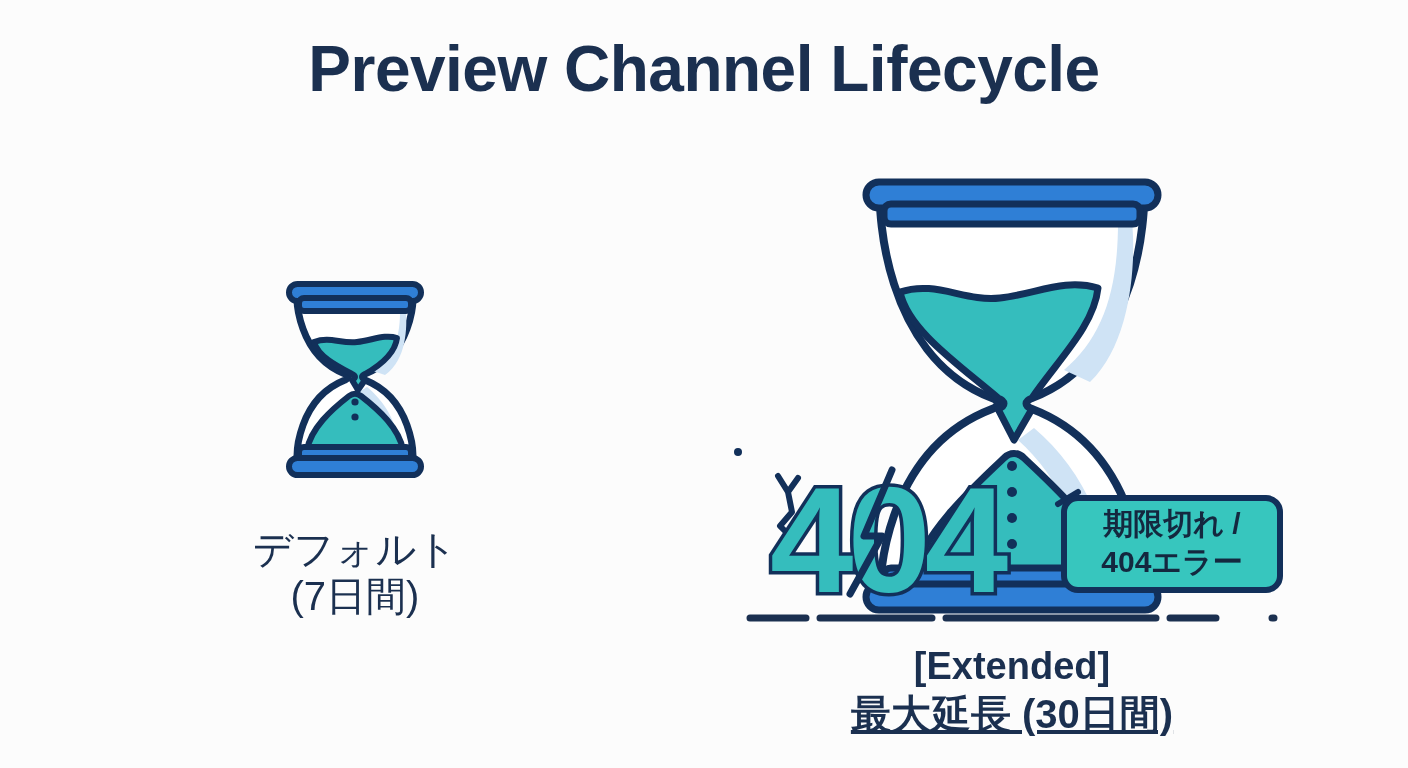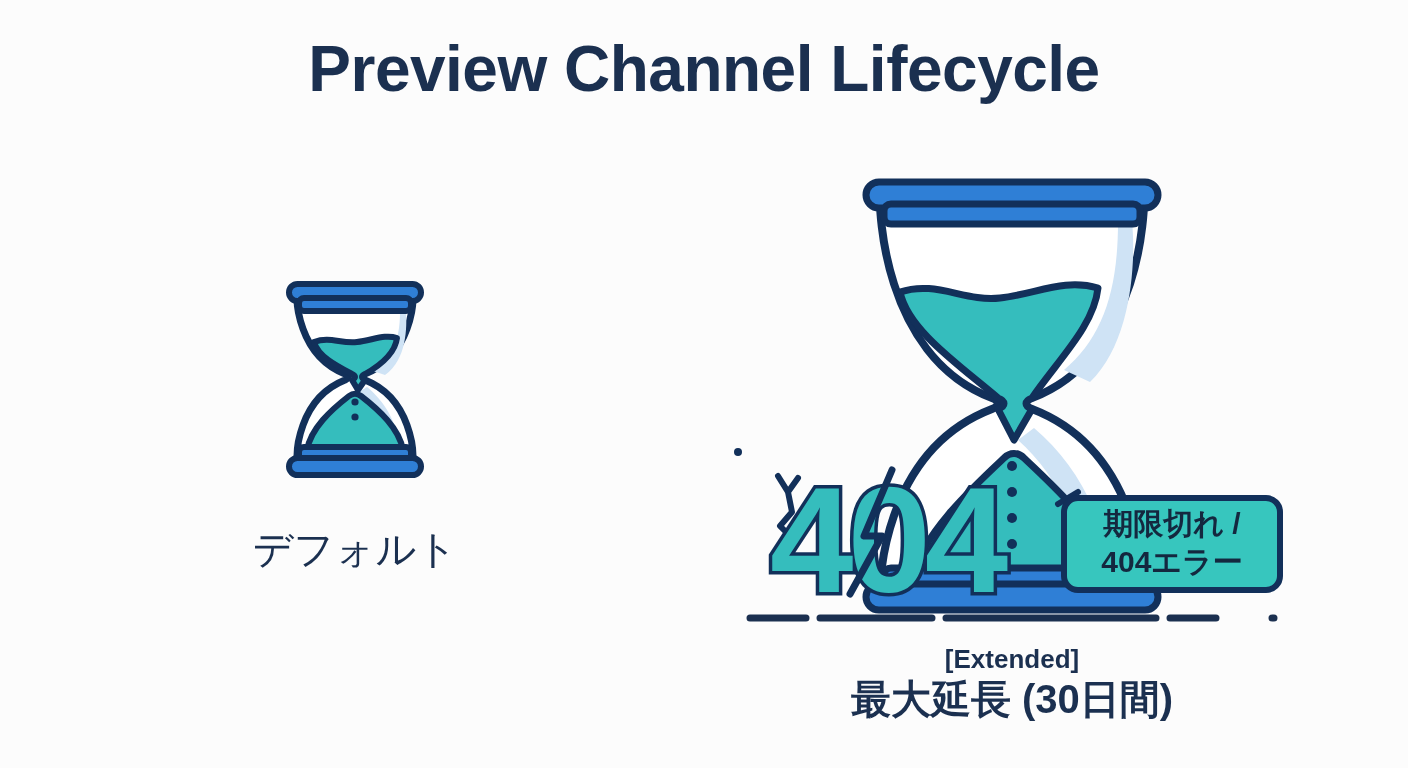--- a/index.html
+++ b/index.html
@@ -71,22 +71,22 @@
     height: 490px;
   }
   #right-label {
     margin-top: 14px;
     font-size: 40px;
     font-weight: bold;
     color: #1b3050;
     line-height: 1.2;
     width: 560px;
   }
-  #right-label .l1 { display: block; font-size: 26px; }
-  #right-label .l2 { display: block; }
+  #right-label .l1 { display: block; font-size: 38px; }
+  #right-label .l2 { display: block; text-decoration: underline; }
 
   svg { display: block; overflow: visible; }
 </style>
 </head>
 <body style="background: rgb(252, 252, 252);">
 
 <div id="stage">
 
   <div id="title">Preview Channel Lifecycle</div>
 
@@ -127,20 +127,21 @@
         <rect x="104" y="34" width="132" height="17" rx="8.5" fill="#2f7fd6" stroke="#12305a" stroke-width="6"></rect>
         <rect x="114" y="48" width="112" height="13" rx="5" fill="#2f7fd6" stroke="#12305a" stroke-width="6"></rect>
 
         <rect x="114" y="197" width="112" height="13" rx="5" fill="#2f7fd6" stroke="#12305a" stroke-width="6"></rect>
         <rect x="104" y="208" width="132" height="17" rx="8.5" fill="#2f7fd6" stroke="#12305a" stroke-width="6"></rect>
       </svg>
     </div>
 
     <div id="left-label">
       <span class="l1">デフォルト</span>
+      <span class="l2">(7日間)</span>
     </div>
   </div>
 
   <div id="right-group">
 
     <div id="right-scene">
       <svg width="560" height="490" viewBox="0 0 560 490" aria-hidden="true">
 
         <path d="M148 62 L412 62
                  C412 62 412 215 300 258

